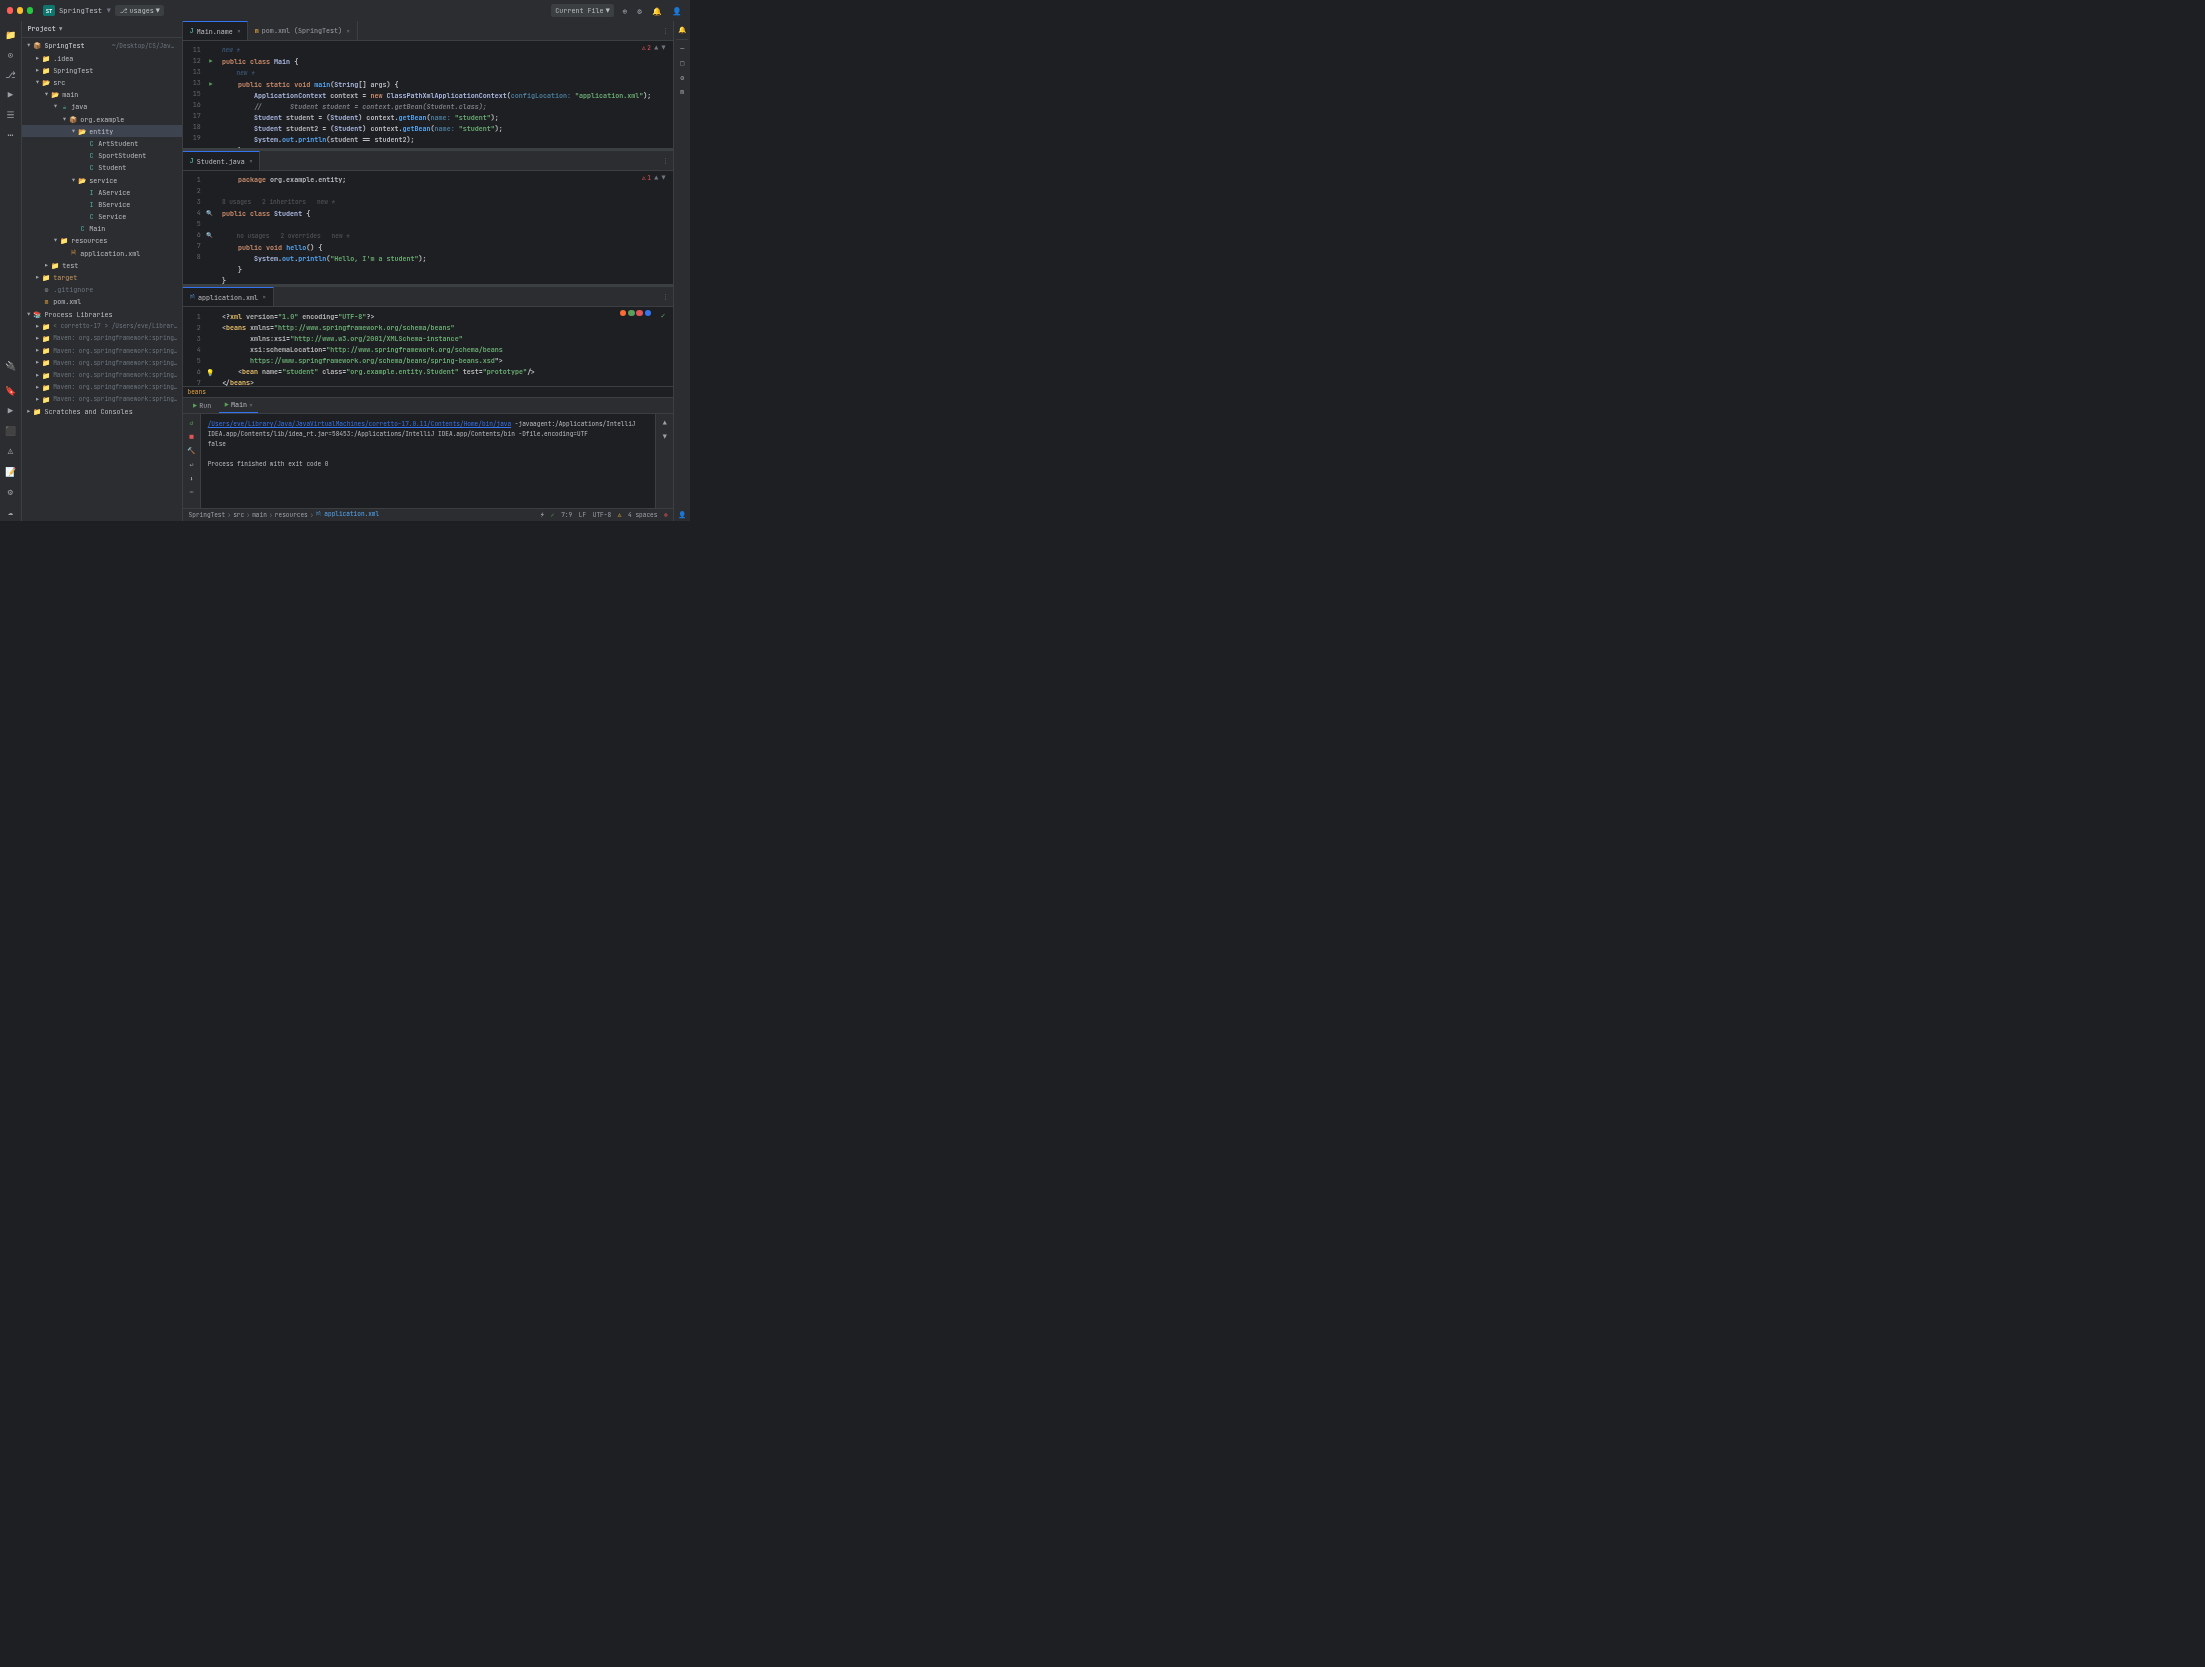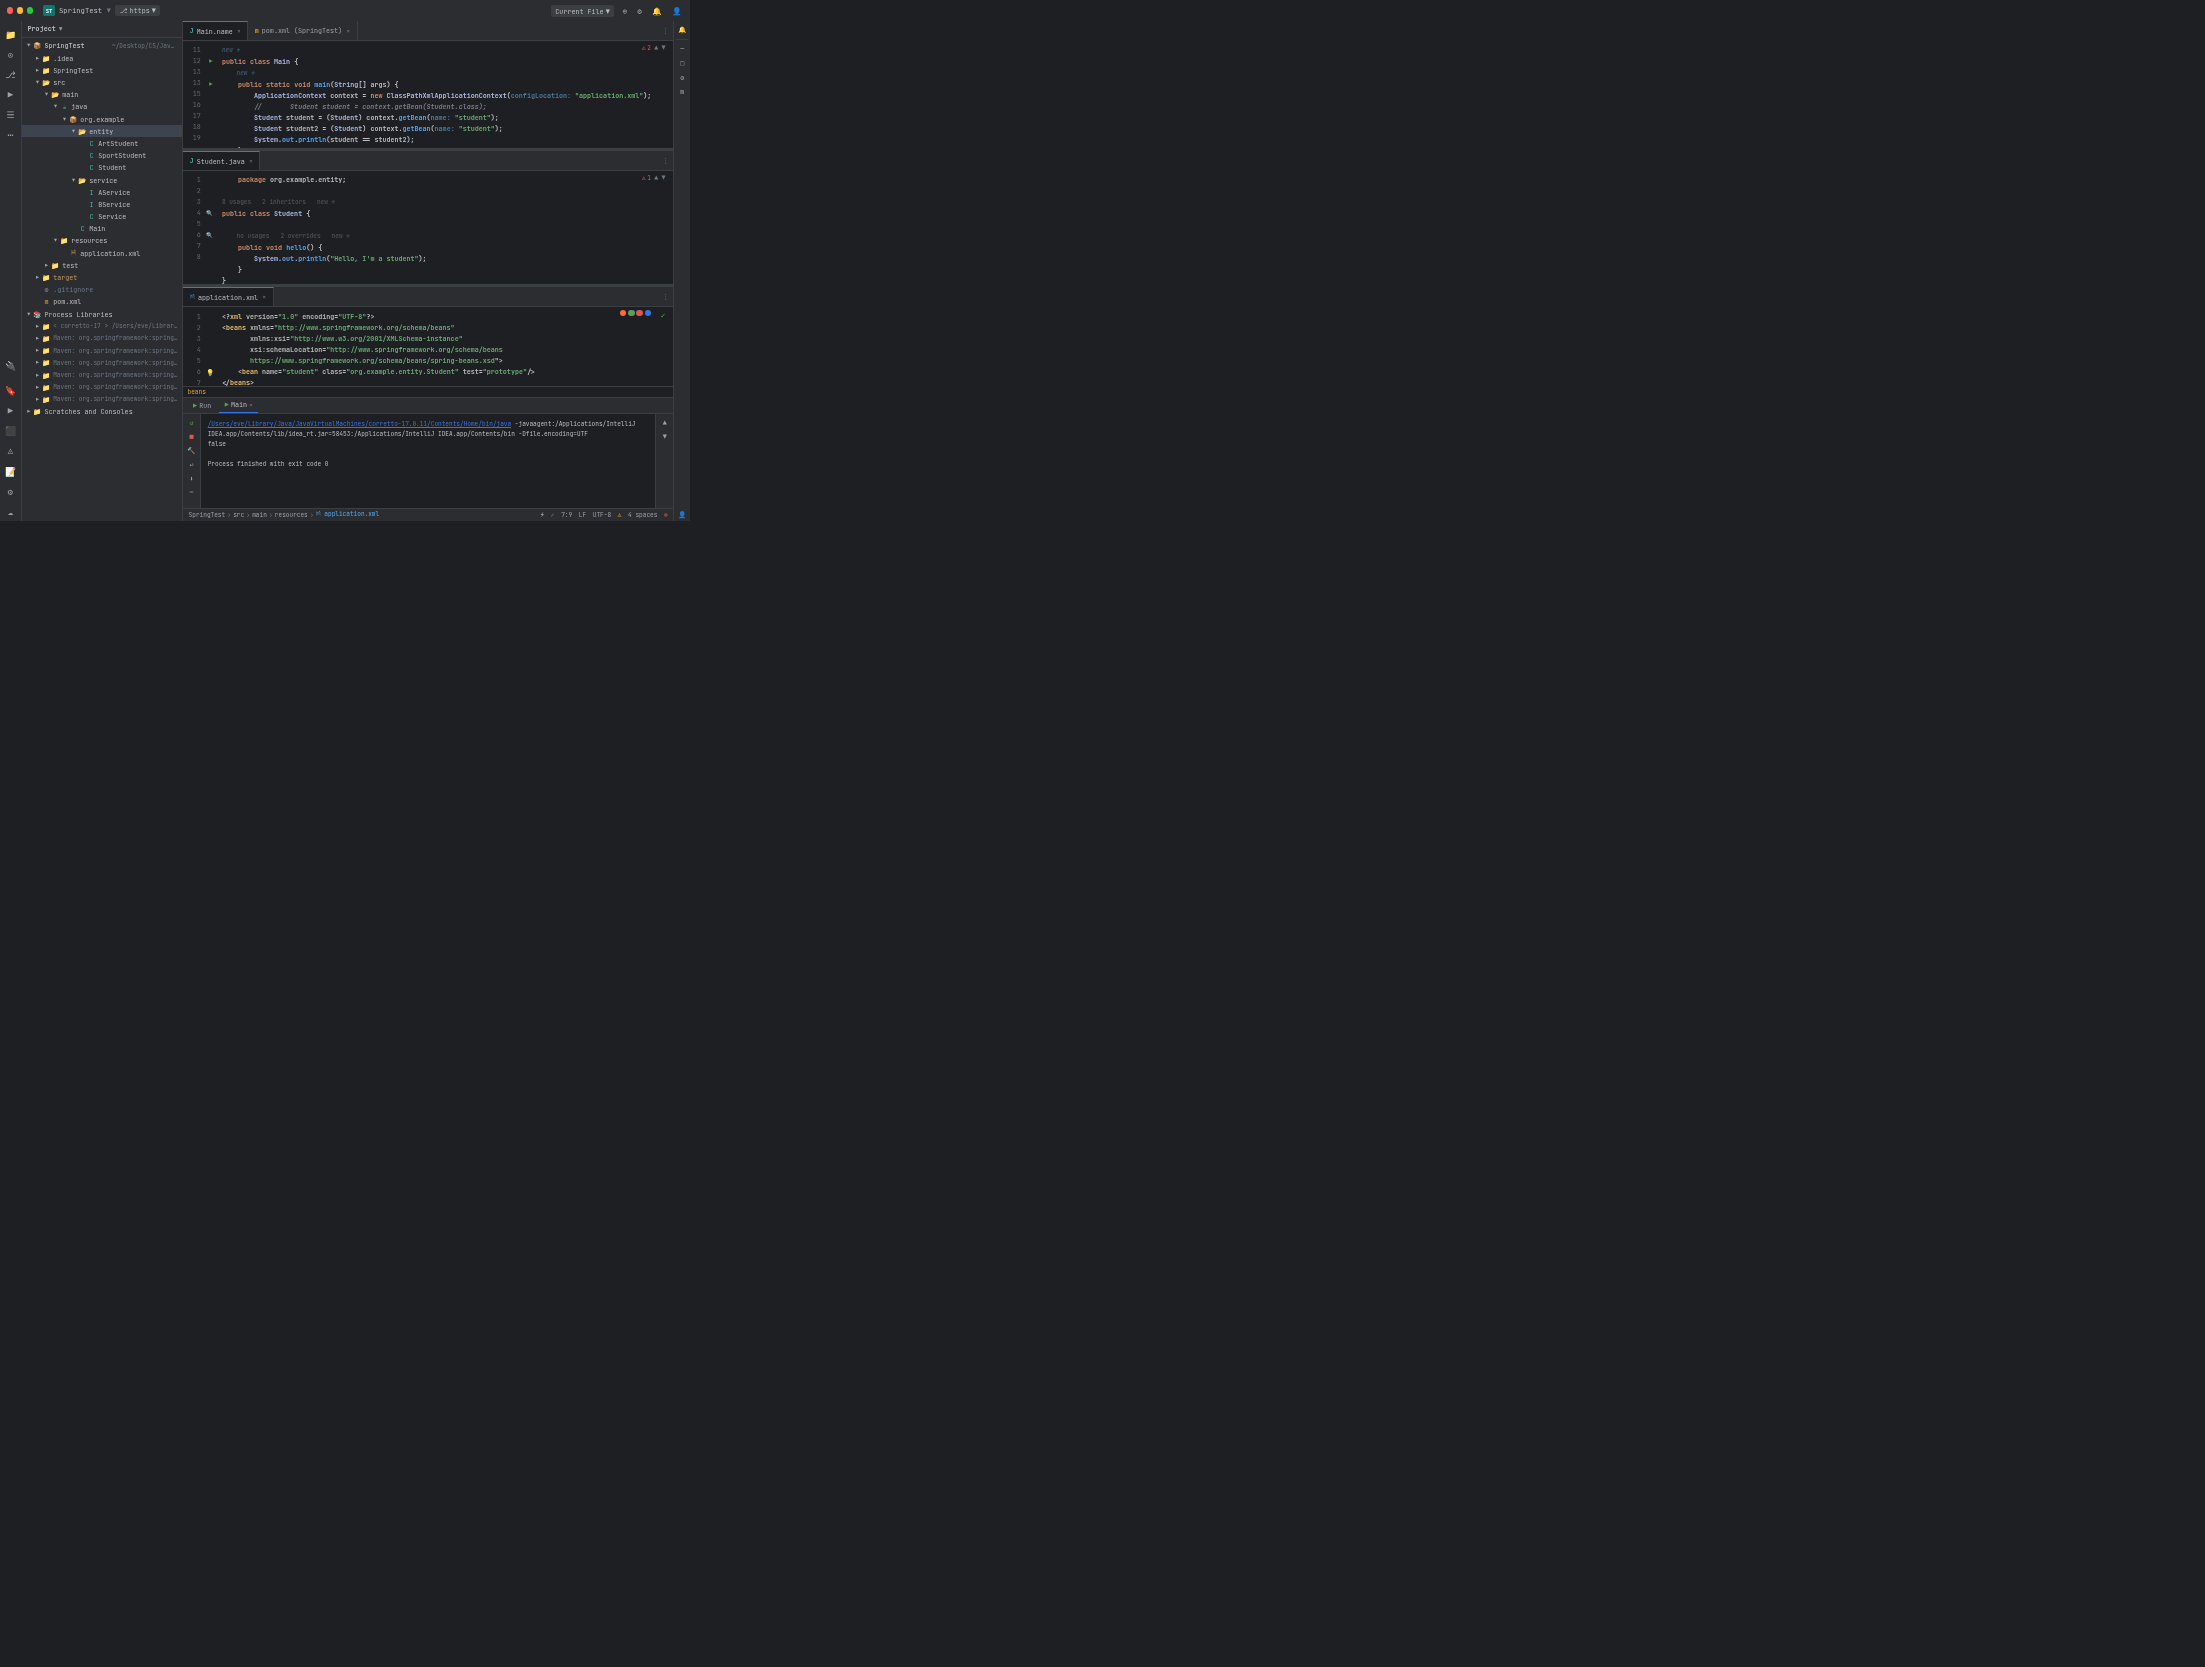--- a/index.html
+++ b/index.html
@@ -62,21 +62,21 @@
       align-items: center;
       gap: 2.2px;
       color: #bcbec4;
       font-size: 6.7px;
       background: #3c3f41;
       padding: 1.1px 4.5px;
       border-radius: 2.2px;
     }
     .title-bar-right {
       display: flex;
-      align-items: flex-end;
+      align-items: center;
       gap: 6.7px;
       margin-left: auto;
     }
     .current-file-btn {
       color: #bcbec4;
       font-size: 6.7px;
       background: #3c3f41;
       padding: 1.7px 4.5px;
       border-radius: 2.2px;
       display: flex;
@@ -539,21 +539,21 @@
     <div class="traffic-light tl-red"></div>
     <div class="traffic-light tl-yellow"></div>
     <div class="traffic-light tl-green"></div>
   </div>
   <div class="title-bar-center">
     <span class="project-badge">ST</span>
     <span class="title-text">SpringTest</span>
     <span style="color:#6e7681">▼</span>
     <span class="branch-badge">
       <span>⎇</span>
-      <span>https</span>
+      <span>usages</span>
       <span>▼</span>
     </span>
   </div>
   <div class="title-bar-right">
     <div class="current-file-btn">
       <span>Current File</span>
       <span>▼</span>
     </div>
     <div class="icon-btn">⊕</div>
     <div class="icon-btn">⚙</div>

